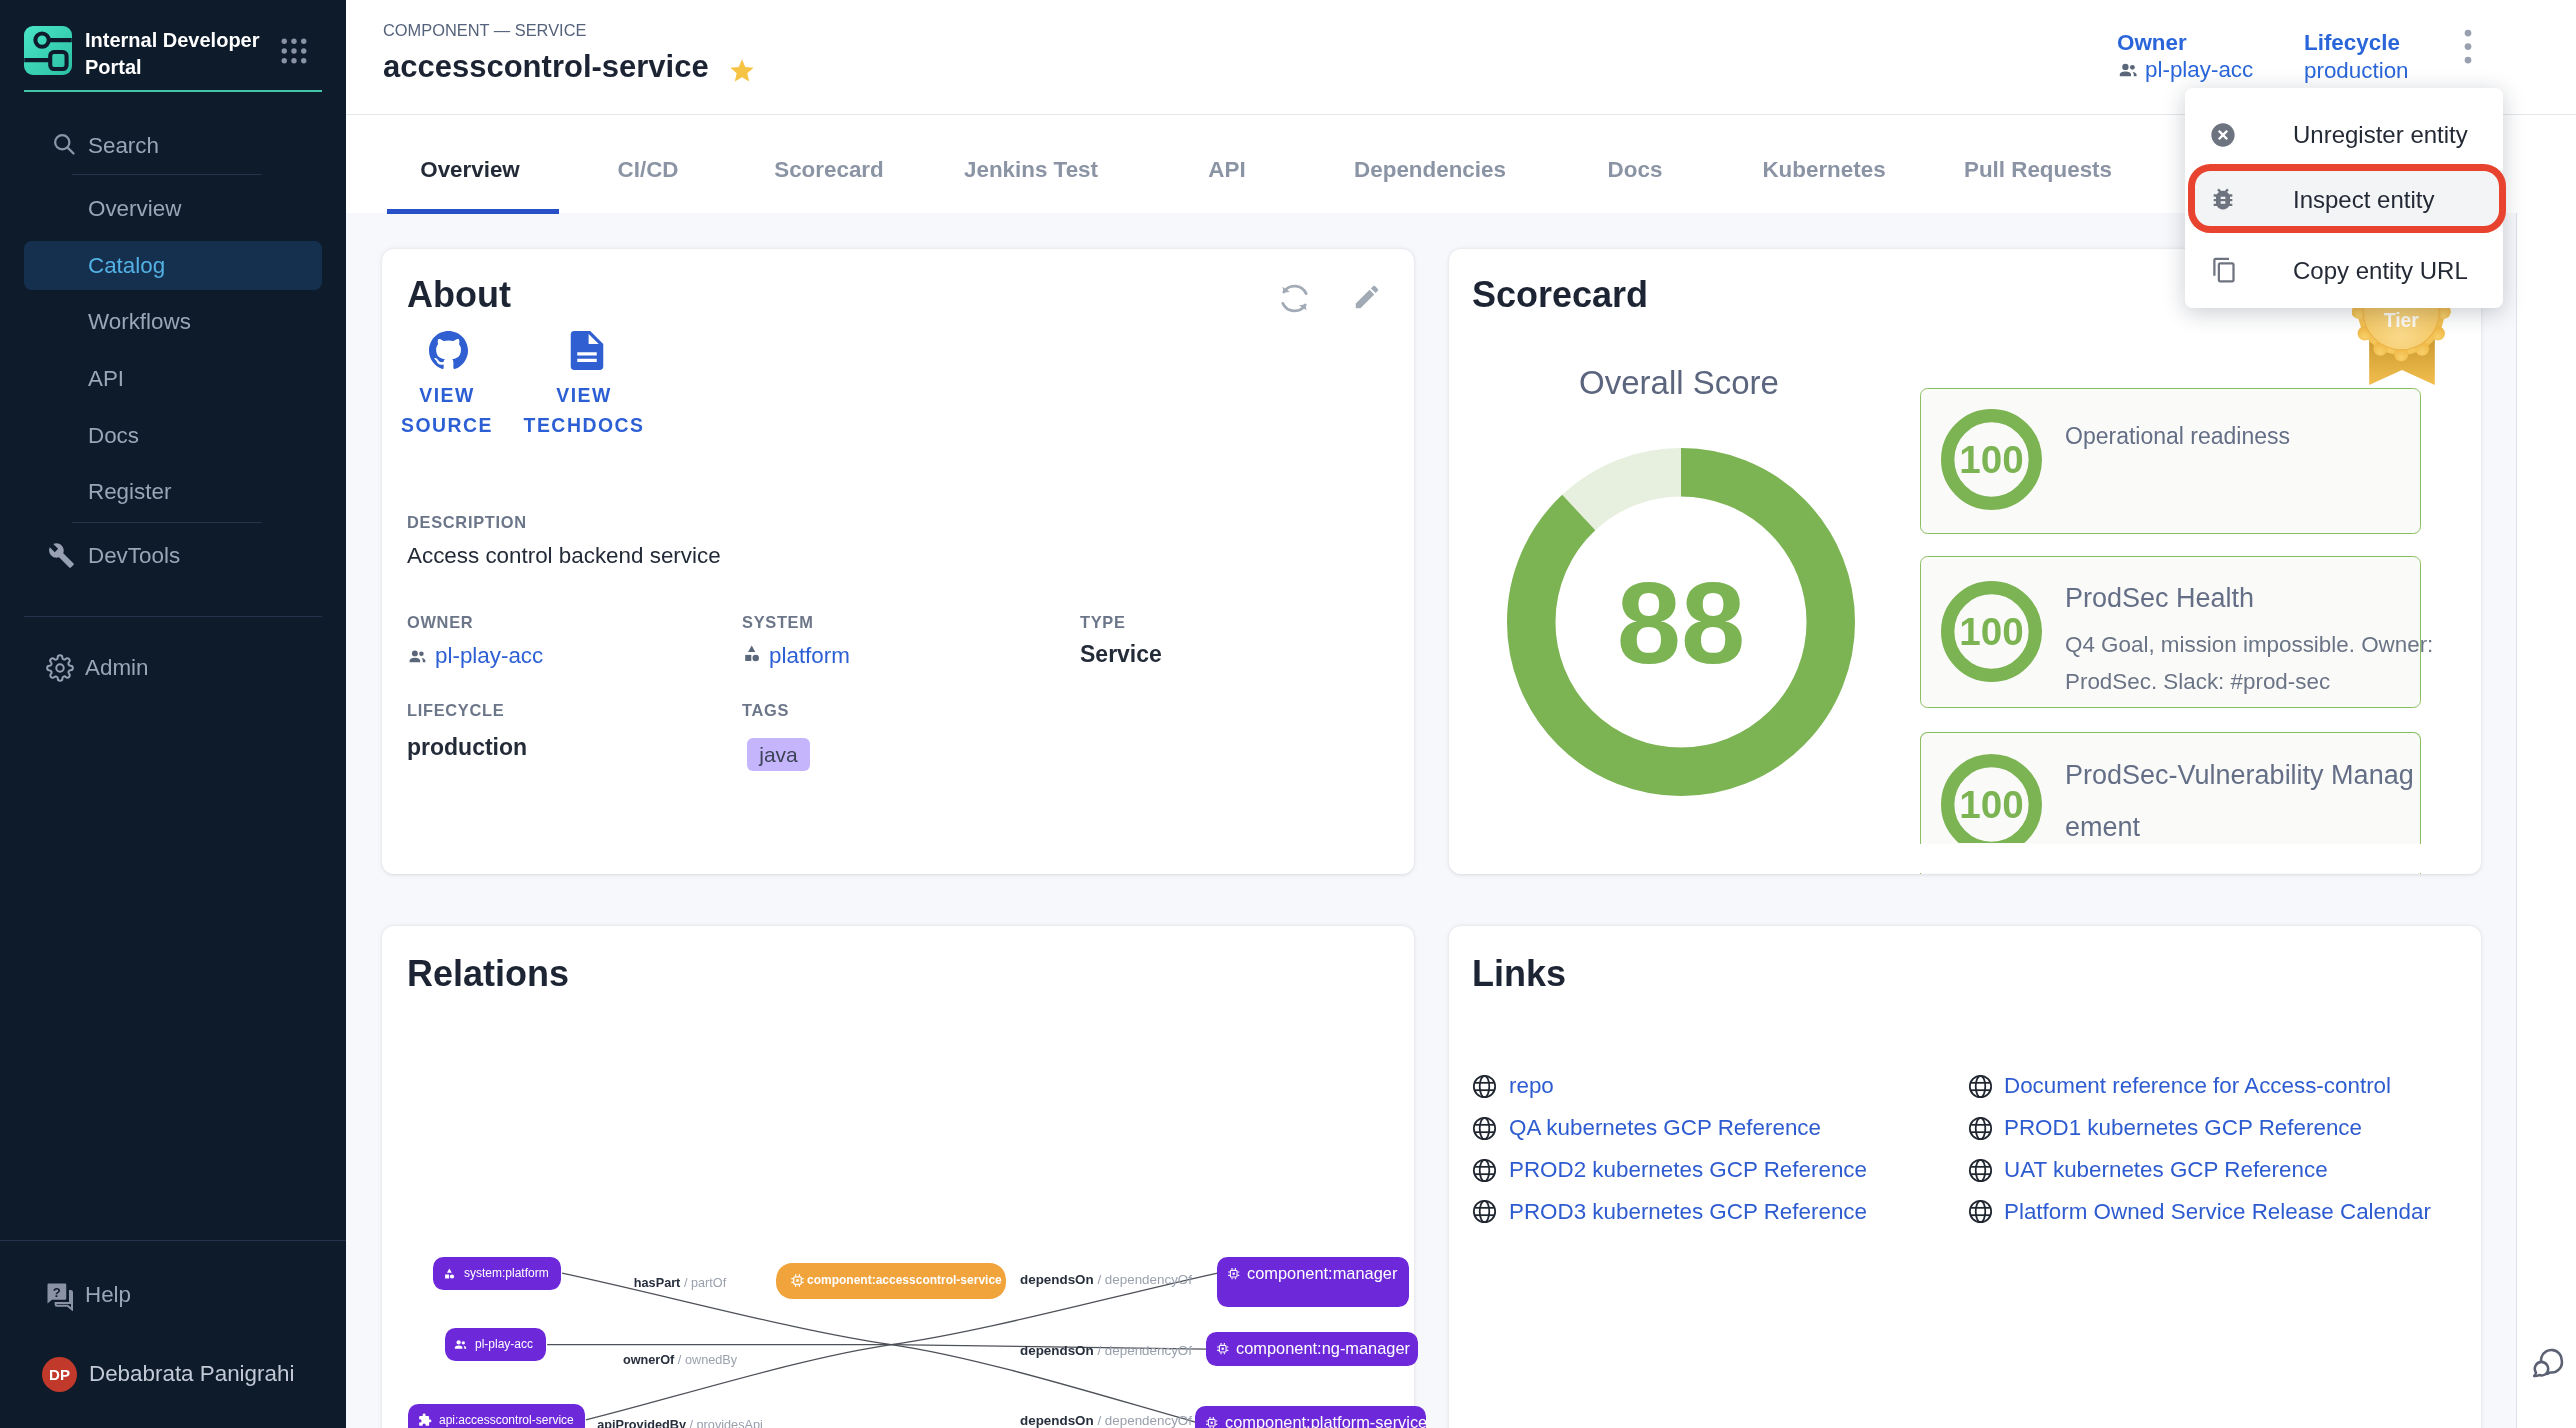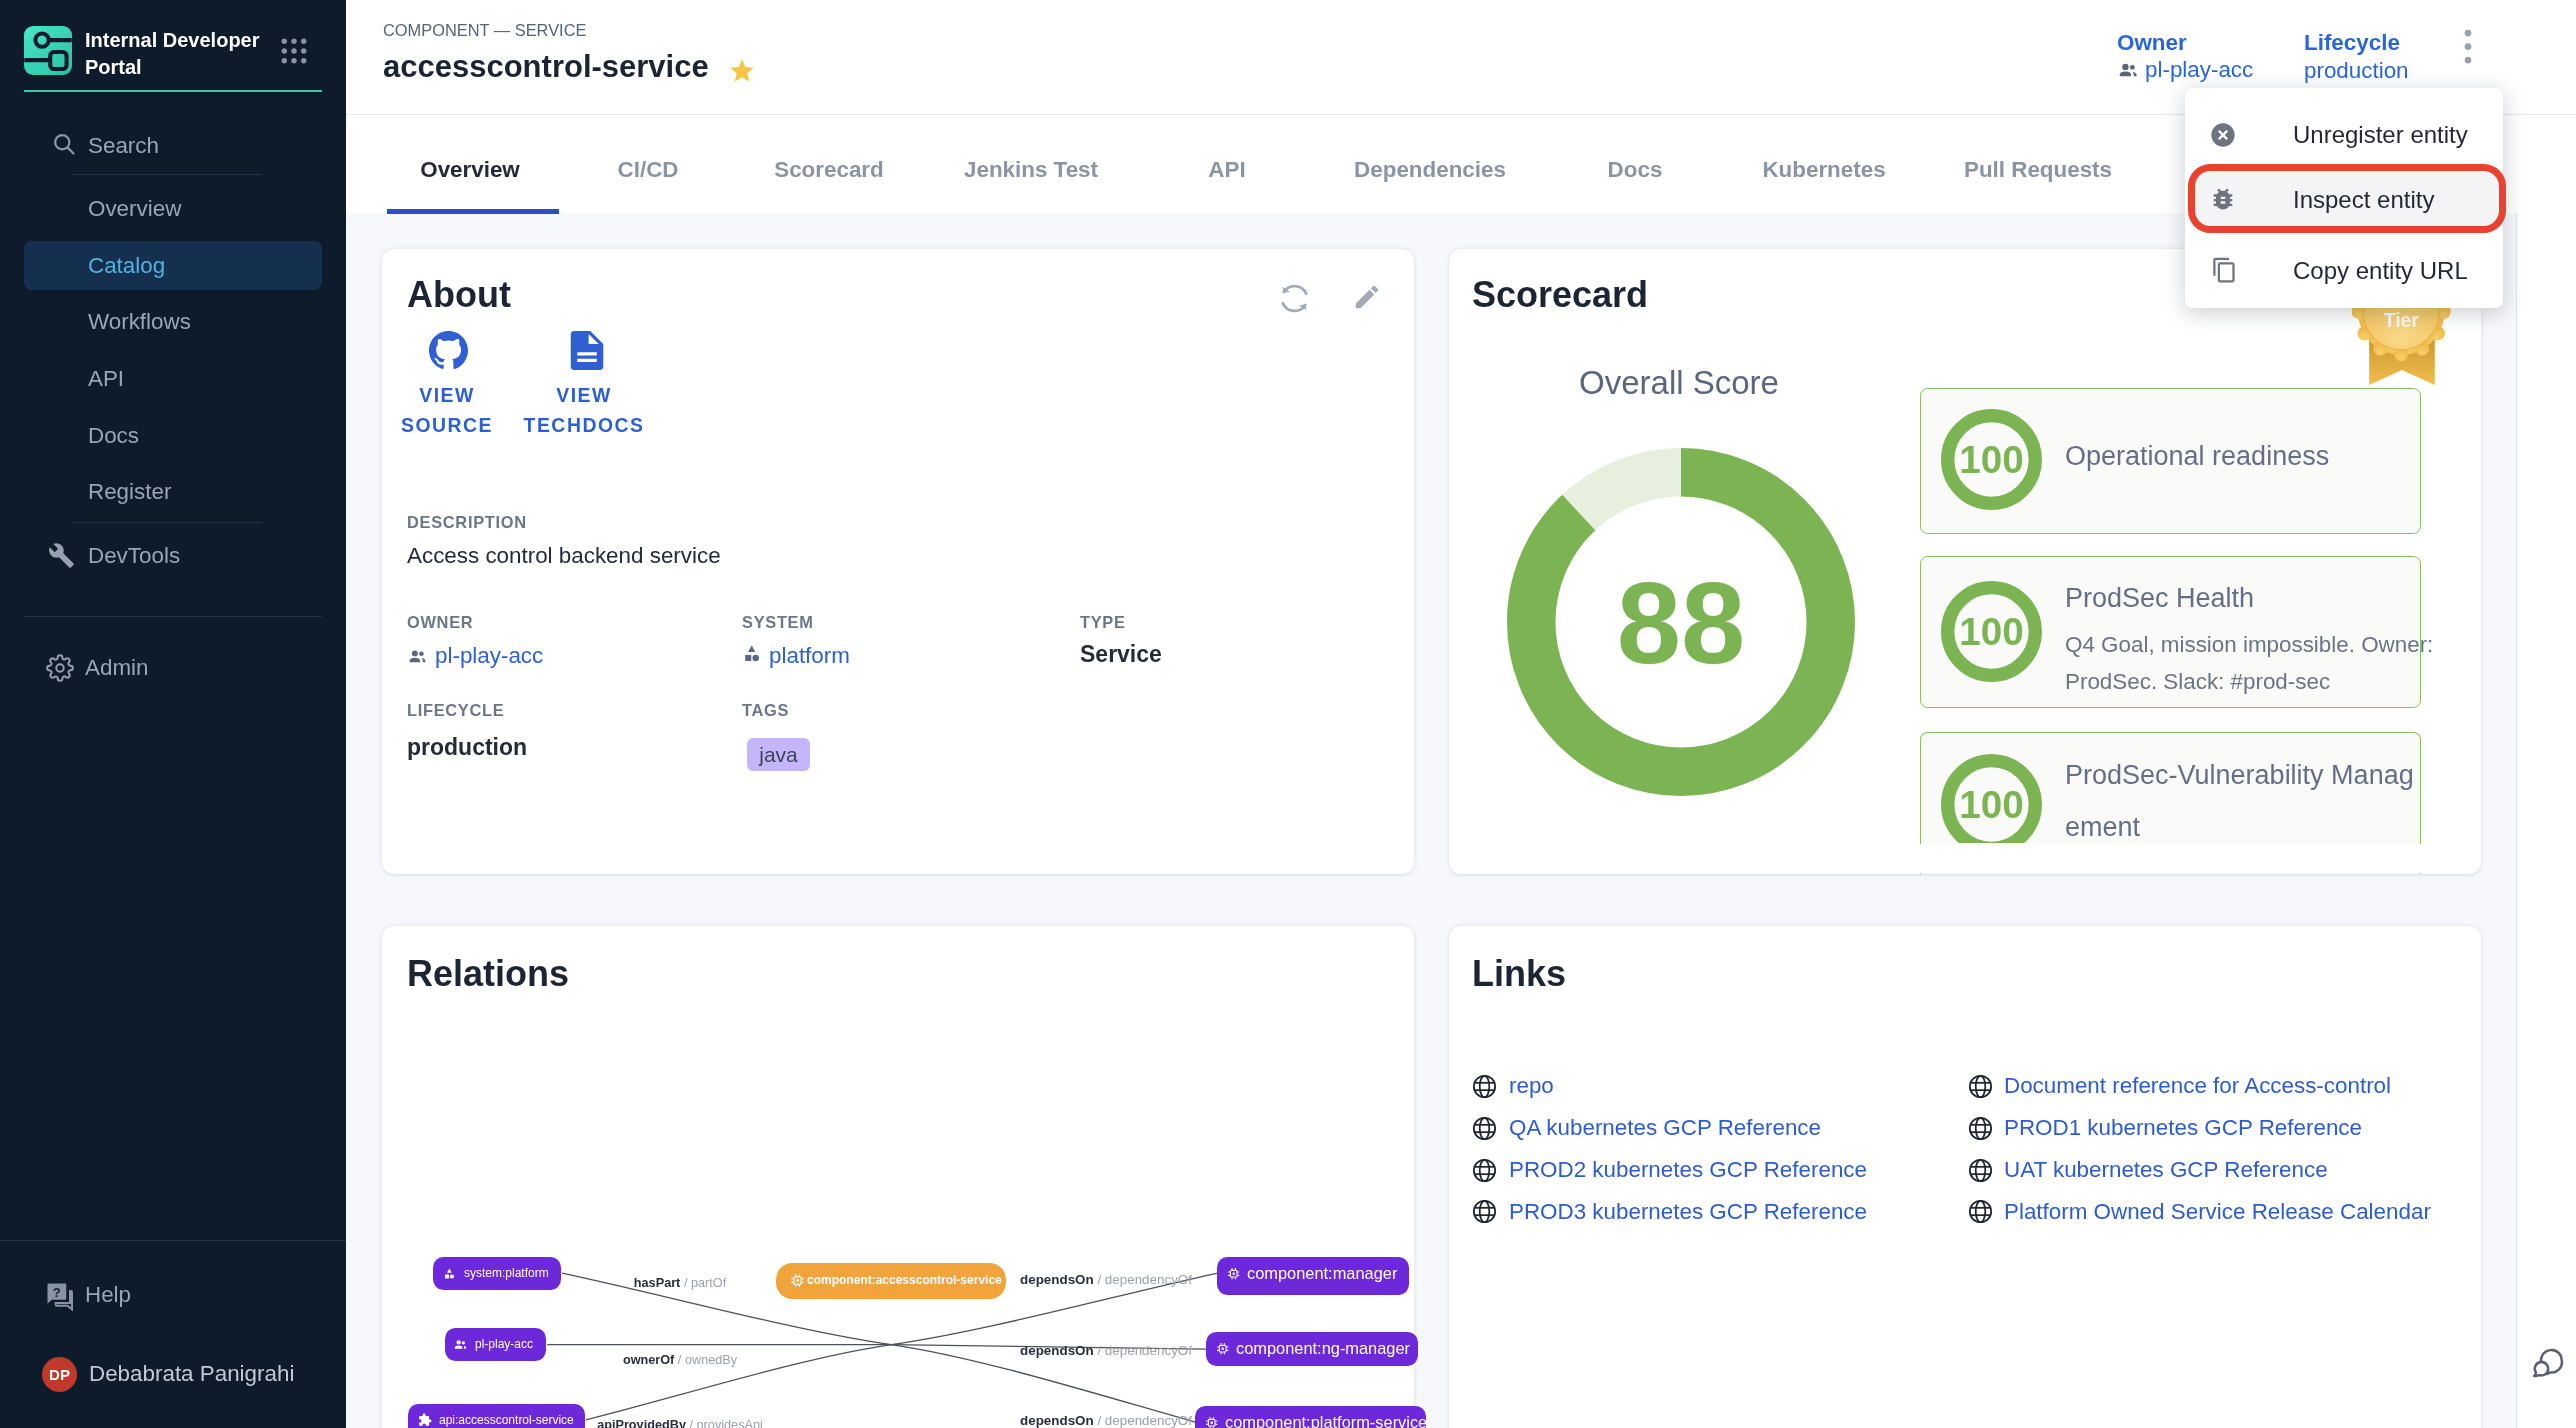--- a/index.html
+++ b/index.html
@@ -298,21 +298,21 @@
     <text x="68" y="86" font-size="52" font-weight="bold" fill="#7cb454" text-anchor="middle" font-family="Liberation Sans, sans-serif">100</text>
   </svg>
 </div>
 <div class="abs" style="left:1941px; top:754px; width:101px; height:89px; overflow:hidden;">
   <svg width="101" height="101" viewBox="0 0 136 136">
     <circle cx="68" cy="68" r="59" fill="none" stroke="#7cb454" stroke-width="18"></circle>
     <text x="68" y="86" font-size="52" font-weight="bold" fill="#7cb454" text-anchor="middle" font-family="Liberation Sans, sans-serif">100</text>
   </svg>
 </div>
 
-<div class="abs" style="left:2065px; top:441px; font-size:27px; color:#646e86;">Operational readiness</div>
+<div class="abs" style="left:2065px; top:423px; font-size:23px; color:#646e86;">Operational readiness</div>
 <div class="abs" style="left:2065px; top:583px; font-size:27px; color:#646e86;">ProdSec Health</div>
 <div class="abs" style="left:2065px; top:626px; font-size:22.4px; color:#6b7486; line-height:37px;">Q4 Goal, mission impossible. Owner:<br>ProdSec. Slack: #prod-sec</div>
 <div class="abs" style="left:2065px; top:749px; font-size:27px; color:#646e86; line-height:52px; width:358px;">ProdSec-Vulnerability Manag<br>ement</div>
 
 <div class="card" style="left:382px; top:926px; width:1032px; height:596px;"></div>
 <div class="abs card-title" style="left:407px; top:953px;">Relations</div>
 
 <svg class="abs" style="left:382px; top:926px;" width="1032" height="502" viewBox="0 0 1384 674">
   <g fill="none" stroke="#4d5158" stroke-width="1.7">
     <path d="M241,466 C390,498 560,545 683,562"></path>
@@ -357,21 +357,21 @@
 
 <div class="pill pill-orange" style="left:776px; top:1263px; width:230px; height:36px; border-radius:16.4px;">
   <svg class="abs" style="left:14px; top:10.4px;" width="15" height="15" viewBox="0 0 24 24" fill="none" stroke="#fff" stroke-width="2">
     <rect x="6" y="6" width="12" height="12" rx="2"></rect>
     <rect x="10" y="10" width="4" height="4" fill="#fff" stroke="none"></rect>
     <path d="M9 2v3 M15 2v3 M9 19v3 M15 19v3 M2 9h3 M2 15h3 M19 9h3 M19 15h3"></path>
   </svg>
   <div class="abs" style="left:31px; top:10.4px; font-size:12px; font-weight:bold;">component:accesscontrol-service</div>
 </div>
 
-<div class="pill pill-blue" style="left:1217px; top:1257px; width:192px; height:38px;">
+<div class="pill pill-blue" style="left:1217px; top:1257px; width:192px; height:50px;">
   <svg class="abs" style="left:9.7px; top:9.7px;" width="13.4" height="13.4" viewBox="0 0 24 24" fill="none" stroke="#fff" stroke-width="2">
     <rect x="6" y="6" width="12" height="12" rx="2"></rect>
     <rect x="10" y="10" width="4" height="4" fill="#fff" stroke="none"></rect>
     <path d="M9 2v3 M15 2v3 M9 19v3 M15 19v3 M2 9h3 M2 15h3 M19 9h3 M19 15h3"></path>
   </svg>
   <div class="abs" style="left:30px; top:6.7px; font-size:16.4px;">component:manager</div>
 </div>
 <div class="pill pill-blue" style="left:1206px; top:1332px; width:212px; height:34px;">
   <svg class="abs" style="left:9.7px; top:9.7px;" width="13.4" height="13.4" viewBox="0 0 24 24" fill="none" stroke="#fff" stroke-width="2">
     <rect x="6" y="6" width="12" height="12" rx="2"></rect>

